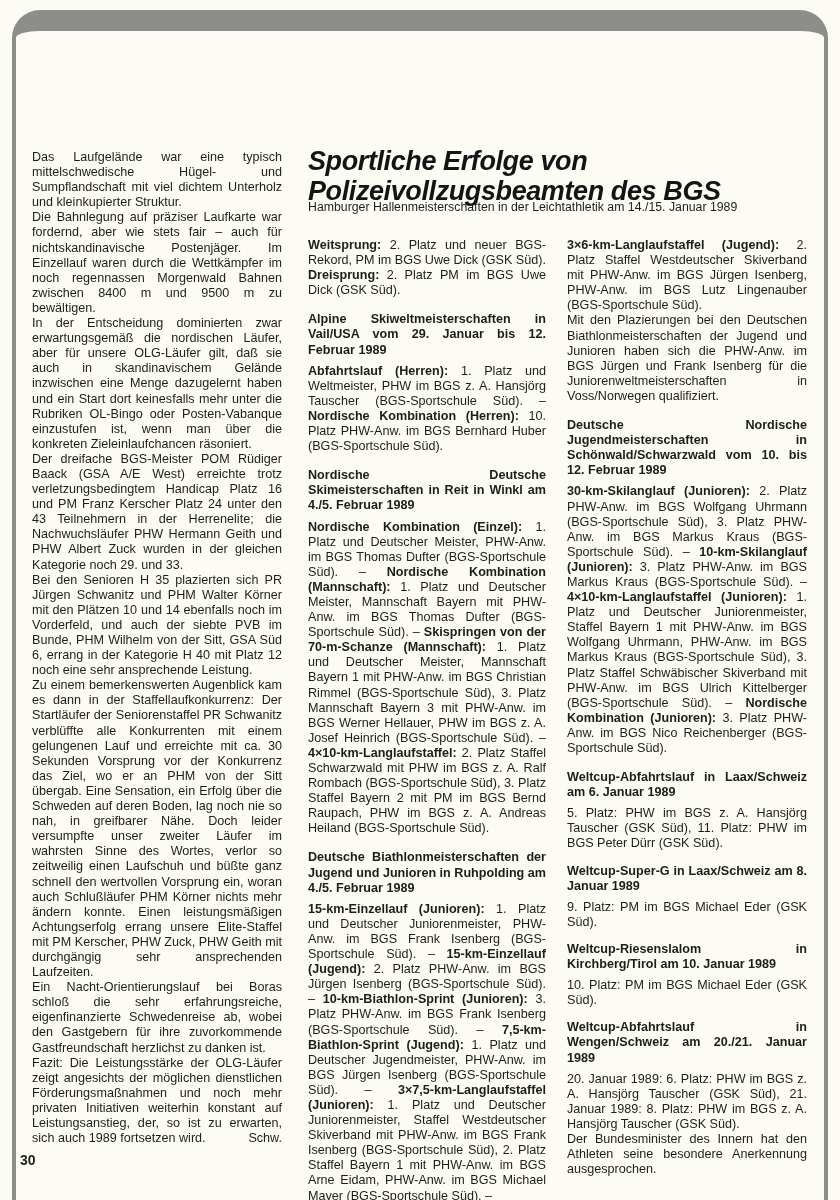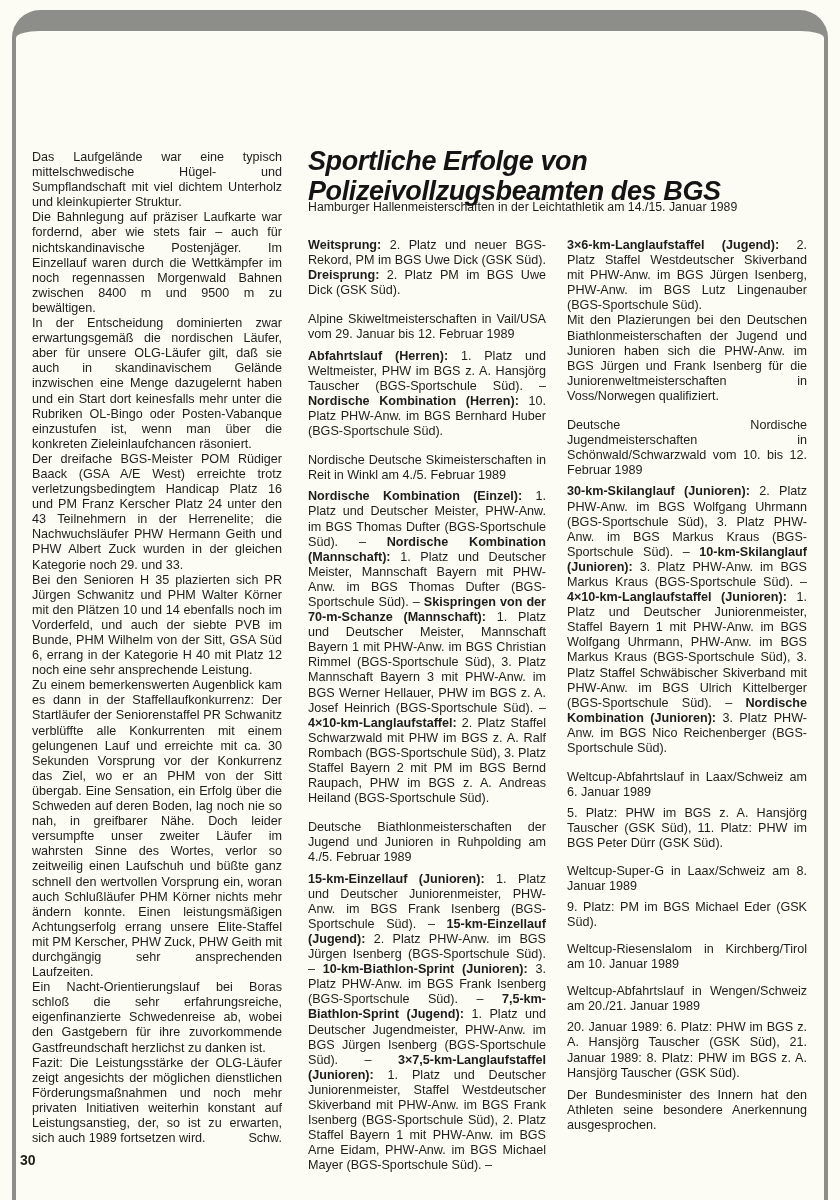--- a/index.html
+++ b/index.html
@@ -29,21 +29,21 @@
     font-family: "Liberation Sans", sans-serif;
     font-weight: bold; font-style: italic;
     font-size: 27px; line-height: 30px;
     letter-spacing: -0.4px;
     color: #141414;
   }
   .subtitle {
     position: absolute; left: 308px; top: 200px; width: 500px;
     font-weight: normal; font-size: 12.3px; line-height: 15px;
   }
-  .head { font-weight: normal; margin: 12px 0 6px 0 !important; text-align: justify; }
+  .head { font-weight: bold; margin: 12px 0 6px 0 !important; text-align: justify; }
   b { font-weight: bold; }
   .pagenum { position: absolute; left: 20px; top: 1152px; font-size: 14px; font-weight: bold; }
   .sig { float: right; }
 </style>
 </head>
 <body>
 
 <div class="frame"></div>
 
 <div class="col col-left">
@@ -85,18 +85,19 @@
   <p class="head" style="margin-top:14px !important">Deutsche Nordische Jugendmeisterschaften in Schönwald/Schwarzwald vom 10. bis 12. Februar 1989</p>
   <p><b>30-km-Skilanglauf (Junioren):</b><span> 2. Platz PHW-Anw. im BGS Wolfgang Uhrmann (BGS-Sportschule Süd), 3. Platz PHW-Anw. im BGS Markus Kraus (BGS-Sportschule Süd). – </span><b>10-km-Skilanglauf (Junioren):</b><span> 3. Platz PHW-Anw. im BGS Markus Kraus (BGS-Sportschule Süd). – </span><b>4×10-km-Langlaufstaffel (Junioren):</b><span> 1. Platz und Deutscher Juniorenmeister, Staffel Bayern 1 mit PHW-Anw. im BGS Wolfgang Uhrmann, PHW-Anw. im BGS Markus Kraus (BGS-Sportschule Süd), 3. Platz Staffel Schwäbischer Skiverband mit PHW-Anw. im BGS Ulrich Kittelberger (BGS-Sportschule Süd). – </span><b>Nordische Kombination (Junioren):</b><span> 3. Platz PHW-Anw. im BGS Nico Reichenberger (BGS-Sportschule Süd).</span></p>
 
   <p class="head" style="margin-top:14px !important">Weltcup-Abfahrtslauf in Laax/Schweiz am 6. Januar 1989</p>
   <p>5. Platz: PHW im BGS z. A. Hansjörg Tauscher (GSK Süd), 11. Platz: PHW im BGS Peter Dürr (GSK Süd).</p>
 
   <p class="head">Weltcup-Super-G in Laax/Schweiz am 8. Januar 1989</p>
   <p>9. Platz: PM im BGS Michael Eder (GSK Süd).</p>
 
   <p class="head">Weltcup-Riesenslalom in Kirchberg/Tirol am 10. Januar 1989</p>
+  <p>10. Platz: PM im BGS Michael Eder (GSK Süd).</p>
 
   <p class="head">Weltcup-Abfahrtslauf in Wengen/Schweiz am 20./21. Januar 1989</p>
   <p>20. Januar 1989: 6. Platz: PHW im BGS z. A. Hansjörg Tauscher (GSK Süd), 21. Januar 1989: 8. Platz: PHW im BGS z. A. Hansjörg Tauscher (GSK Süd).</p>
 
-  <p style="margin-top:7px">Der Bundesminister des Innern hat den Athleten seine besondere Anerkennung ausgesprochen.</p>
+  <p style="margin-top:0">Der Bundesminister des Innern hat den Athleten seine besondere Anerkennung ausgesprochen.</p>
 </div>
 
 </body></html>

